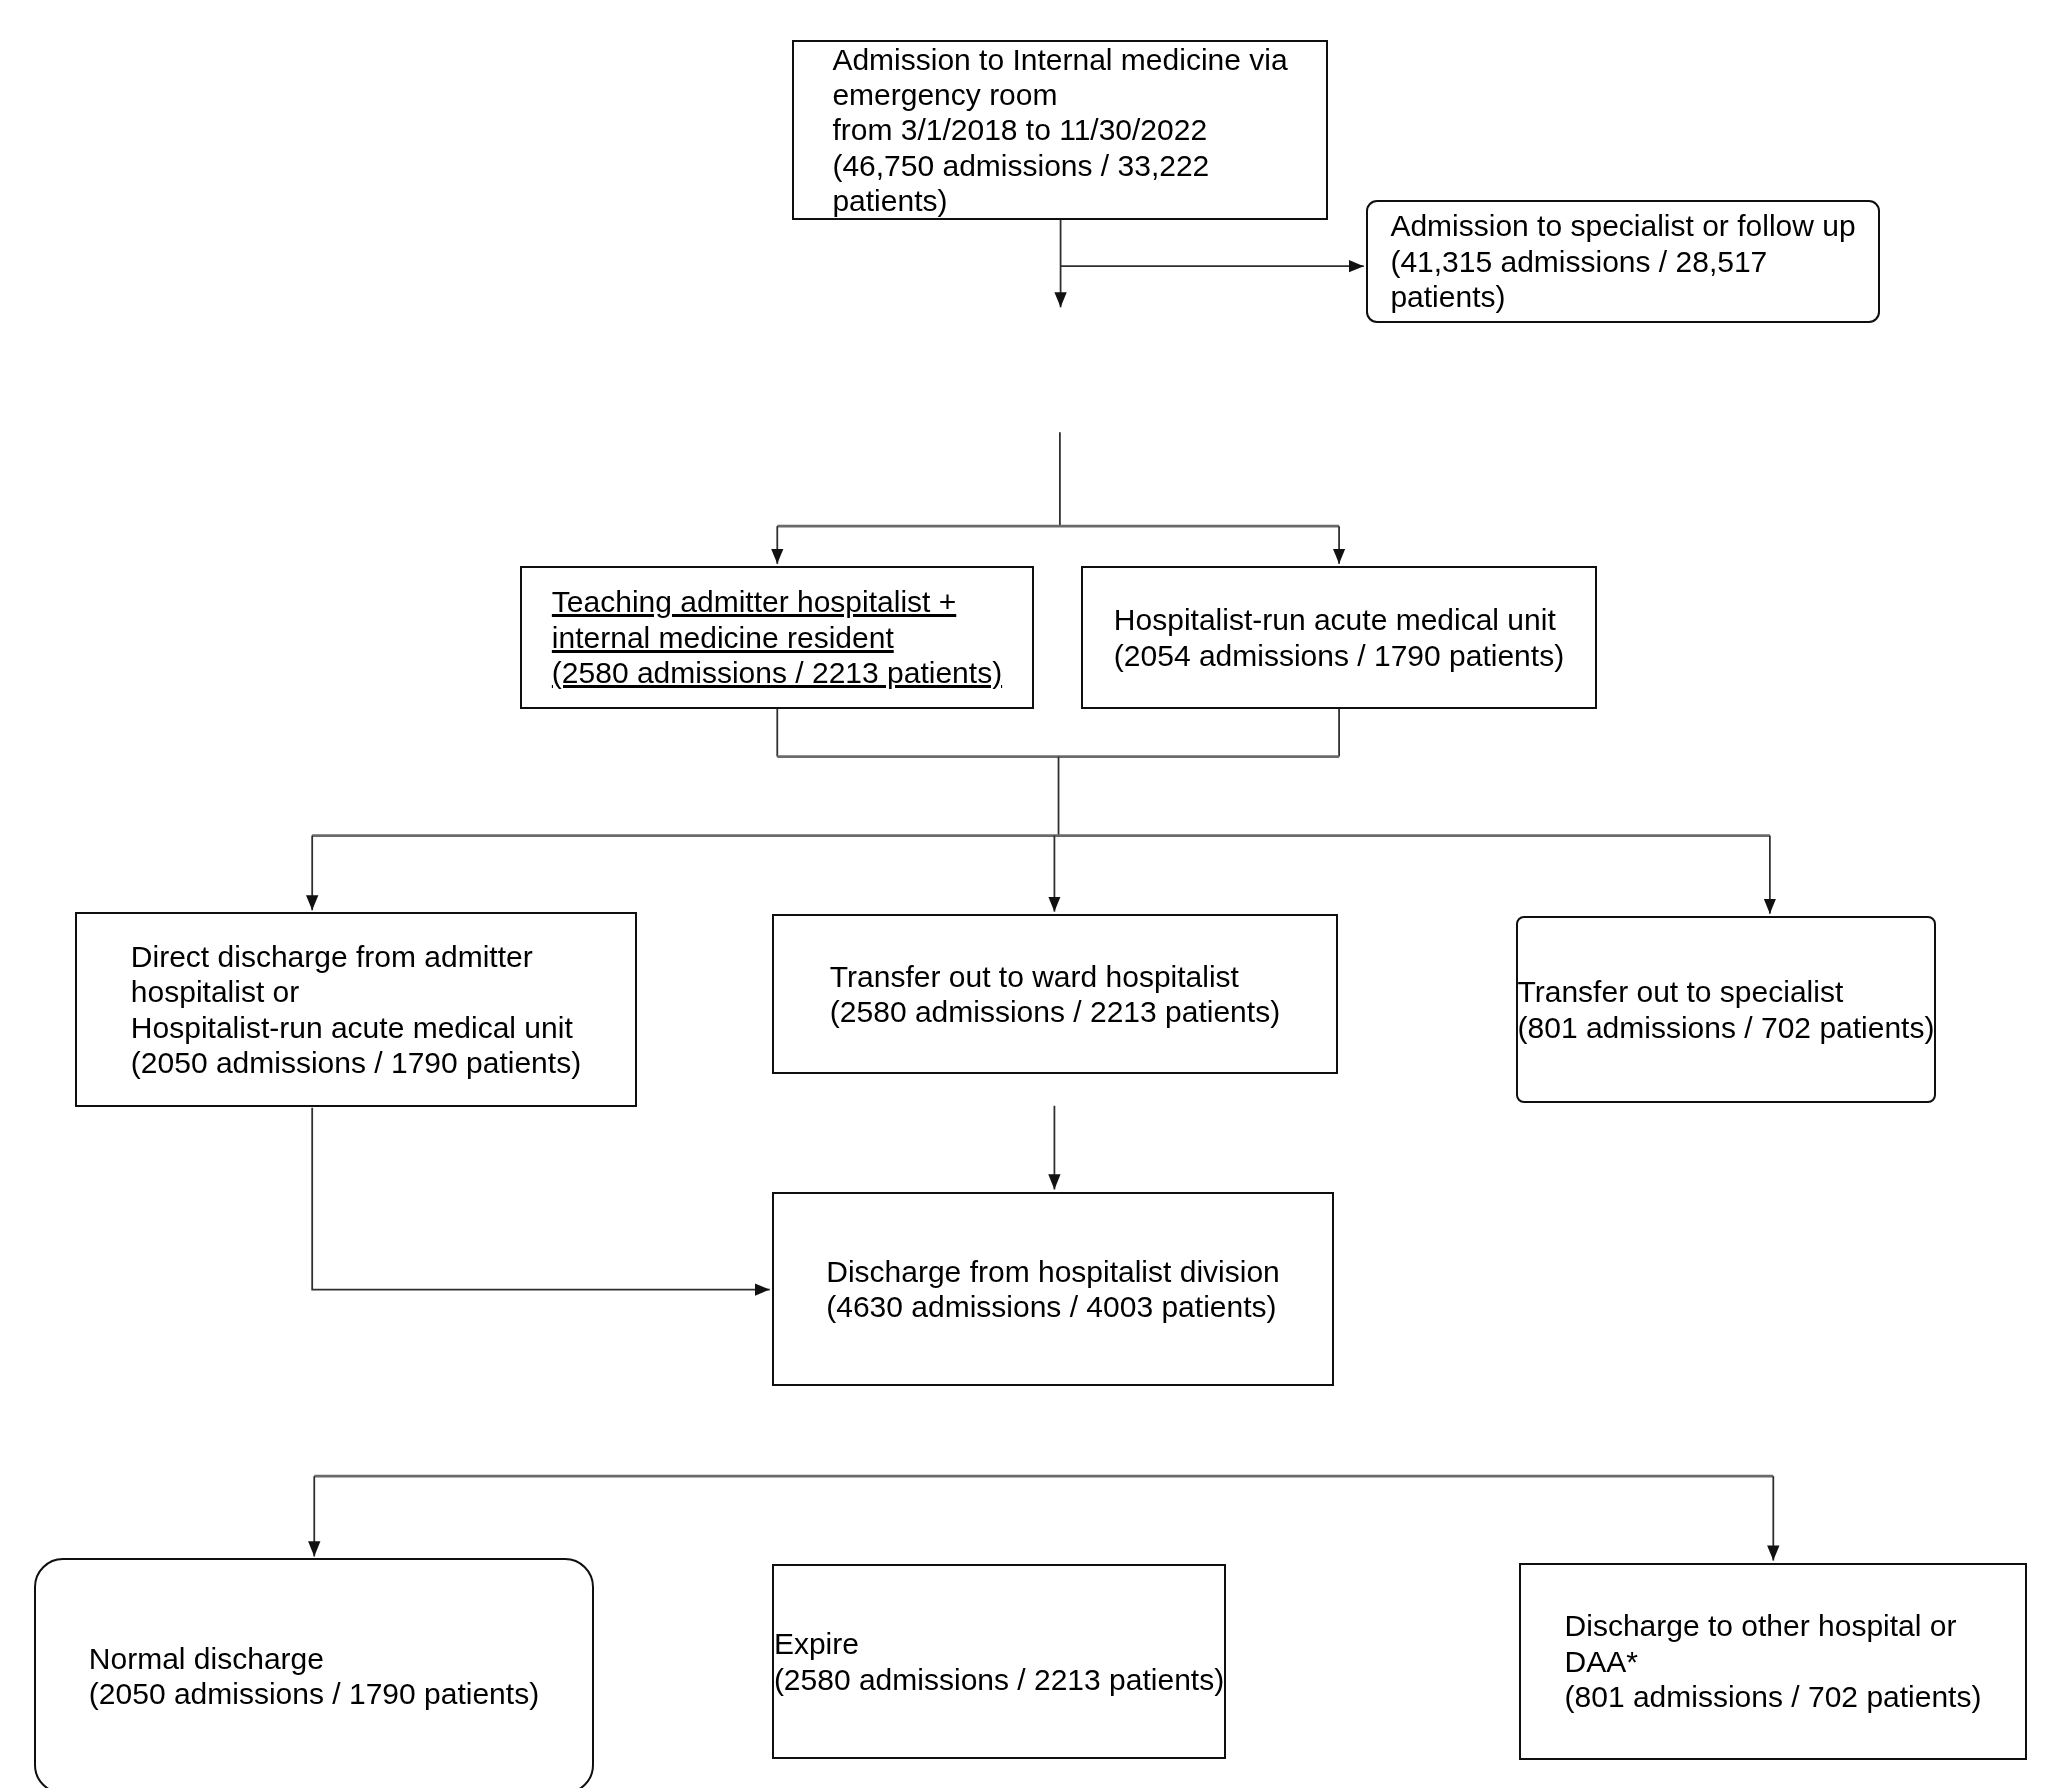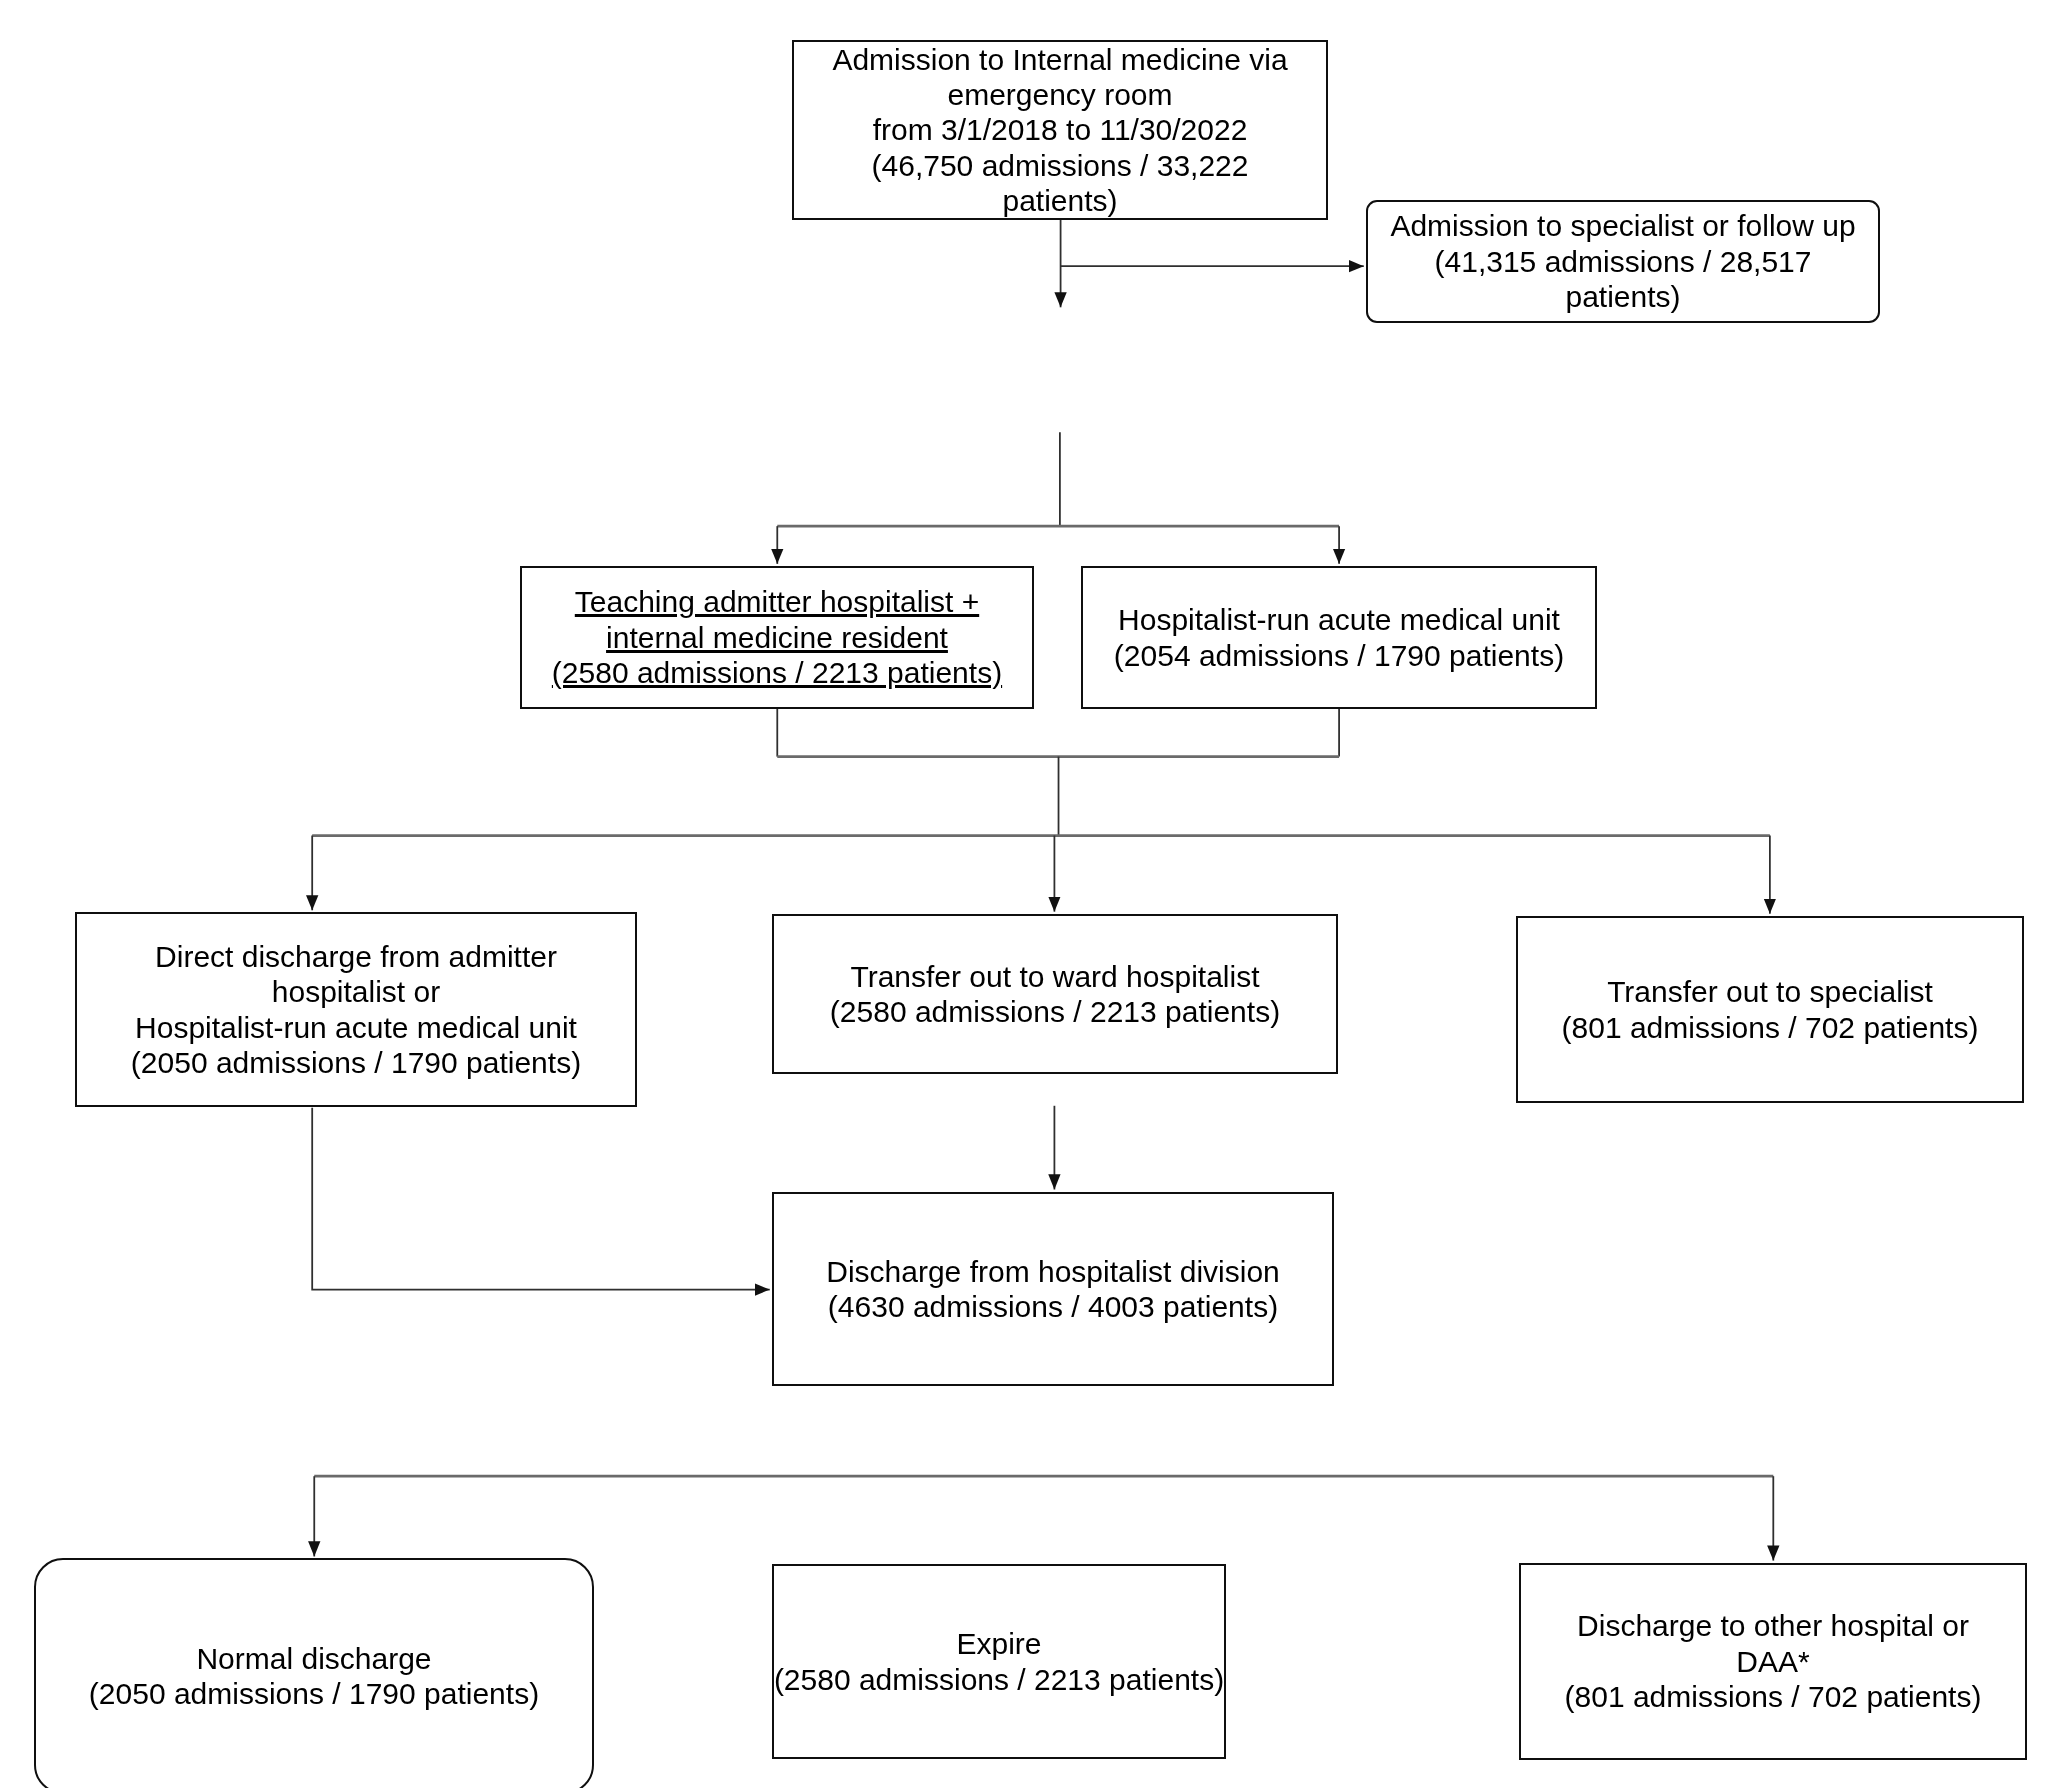--- a/index.html
+++ b/index.html
@@ -15,34 +15,34 @@
   .conn  { stroke: #2f2f2f; stroke-width: 2.6; fill: none; }
   .hbar  { stroke: #6a6a6a; stroke-width: 4;   fill: none; }
   .node {
     position: absolute;
     box-sizing: border-box;
     border: 2.7px solid #0f0f0f;
     background: #ffffff;
     display: flex;
     align-items: center;
     justify-content: center;
-    text-align: center;
+    text-align: left;
     font-size: 30px;
     line-height: 1.18;
     white-space: pre;
   }
   
   .n-admit-im      { left: 792px; top:   40px; width: 536px; height: 180px; }
   .n-specialist    { left: 1366px; top:  200px; width: 514px; height: 123px; border-radius: 11px; }
   .n-hosp-div      { left: 799px; top:  309px; width: 521px; height: 123px; }
   .n-teaching      { left:  520px; top:  566px; width: 514px; height: 143px; text-decoration: underline; }
   .n-amu           { left: 1081px; top:  566px; width: 516px; height: 143px; }
   .n-direct-dc     { left:   31px; top: 912px; width: 562px; height: 195px; margin-left: 44px; }
   .n-transfer-ward { left: 772px; top: 914px; width: 566px; height: 160px; }
-  .n-transfer-spec { left: 1516px; top: 916px; width: 508px; height: 187px; }
+  .n-transfer-spec { left: 1516px; top: 916px; width: 420px; height: 187px; border-radius: 8px; }
   .n-dc-div        { left: 772px; top: 1192px; width: 562px; height: 194px; }
   .n-normal-dc     { left:   34px; top: 1558px; width: 560px; height: 236px; border-radius: 29px; }
   .n-expire        { left: 772px; top: 1564px; width: 454px; height: 195px; }
   .n-dc-other      { left: 1519px; top: 1563px; width: 508px; height: 197px; }
 </style>
 </head>
 <body>
 
 <div class="canvas">
 

